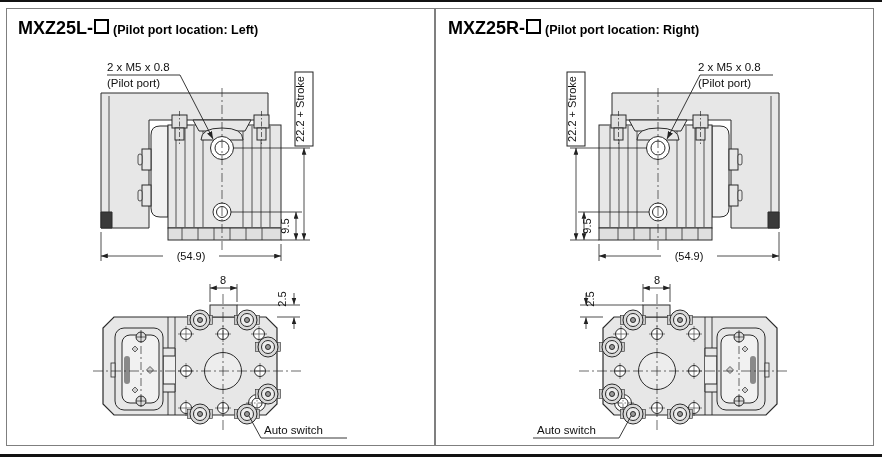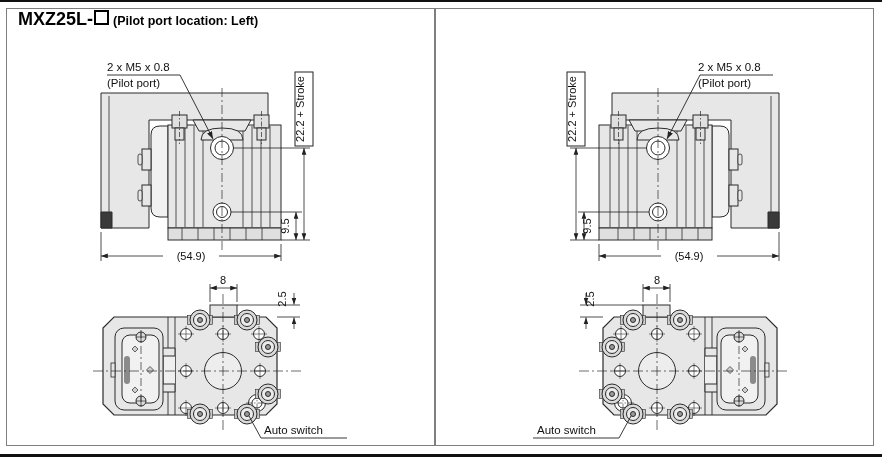--- a/index.html
+++ b/index.html
@@ -2,40 +2,41 @@
 <html><head>
 <meta charset="utf-8">
 <style>
   html,body{margin:0;padding:0;background:#fff;}
   .stage{position:relative;width:882px;height:461px;background:#fff;overflow:hidden;
          font-family:"Liberation Sans",sans-serif;}
   .rule-top{position:absolute;left:0;top:0;width:882px;height:2px;background:#111;}
   .rule-bottom{position:absolute;left:0;top:454px;width:882px;height:3px;background:#111;}
   .frame{position:absolute;left:6px;top:8px;width:868px;height:438px;border:1px solid #7f7f7f;box-sizing:border-box;}
   .divider{position:absolute;left:434px;top:8px;width:2px;height:438px;background:#7f7f7f;}
-  .panel-title{position:absolute;top:9px;white-space:nowrap;color:#000;}
+  .panel-title{position:absolute;top:18px;white-space:nowrap;color:#000;}
   .panel-title .model{font-size:18px;font-weight:bold;letter-spacing:0;}
   .panel-title .optbox{display:inline-block;width:11px;height:11px;border:2px solid #000;margin:0 4px 0 1px;}
   .panel-title .note{font-size:12.5px;font-weight:bold;}
   .pt-left{left:18px;} .pt-right{left:448px;}
   svg{position:absolute;left:0;top:0;}
   text{font-family:"Liberation Sans",sans-serif;fill:#111;}
   .dim{font-size:11px;}
   .lbl{font-size:11.5px;}
 </style>
 </head>
 <body>
 
 <div class="stage">
   <div class="rule-top"></div>
   <div class="frame"></div>
   <div class="divider"></div>
 
   <div class="panel-title pt-left"><span class="model">MXZ25L-</span><span class="optbox"></span><span class="note">(Pilot port location: Left)</span></div>
 
+  <div class="panel-title pt-right"><span class="model">MXZ25R-</span><span class="optbox"></span><span class="note">(Pilot port location: Right)</span></div>
 
   <svg width="882" height="461" viewBox="0 0 882 461">
     <defs>
       <marker id="arr" markerWidth="9" markerHeight="7" refX="8.5" refY="3" orient="auto-start-reverse">
         <path d="M0,0 L8.5,3 L0,6 Z" fill="#222"></path>
       </marker>
 
       <g id="geo" stroke="#2b2b2b" stroke-width="1" fill="none">
 
         <path d="M101,93 H268 V120 H149 V228 H101 Z" fill="#e7e7e7"></path>

